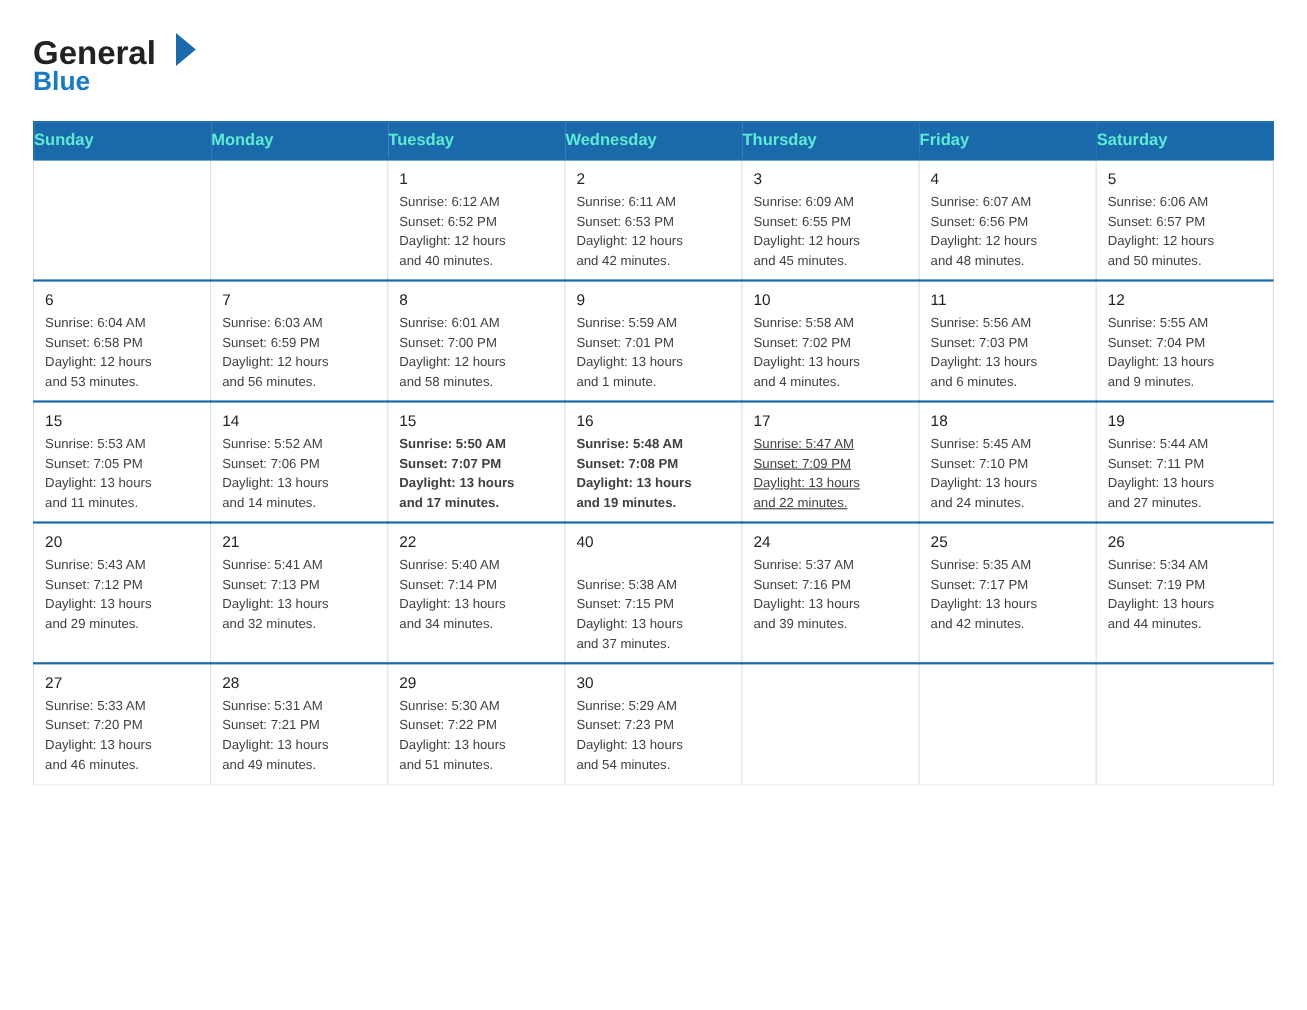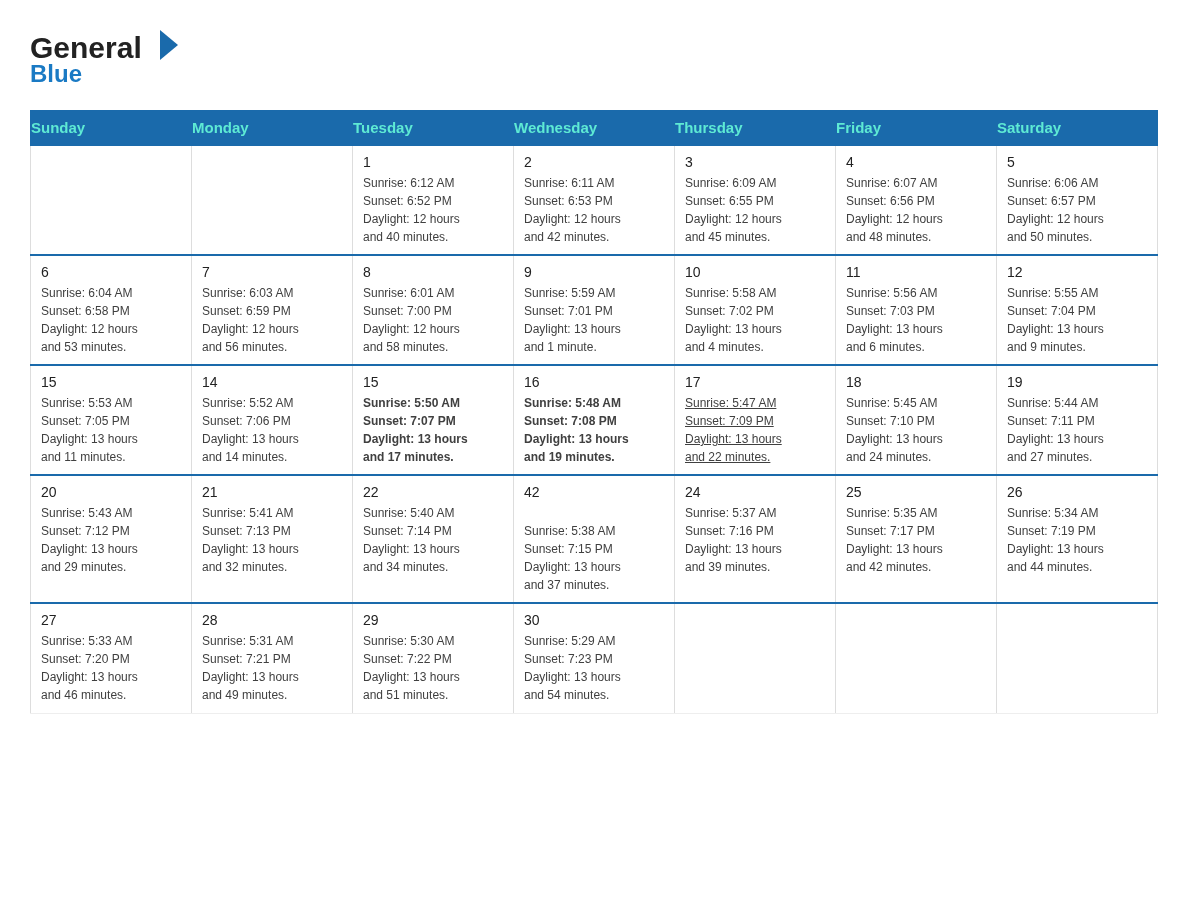--- a/index.html
+++ b/index.html
@@ -266,21 +266,21 @@
 and 32 minutes.</div>
         </td>
         <td>
           <span class="day-number">22</span>
           <div class="day-info" style="white-space: pre-line;">Sunrise: 5:40 AM
 Sunset: 7:14 PM
 Daylight: 13 hours
 and 34 minutes.</div>
         </td>
         <td>
-          <span class="day-number">42</span>
+          <span class="day-number">40</span>
           <div class="day-info" style="white-space: pre-line; margin-top: 22px;">Sunrise: 5:38 AM
 Sunset: 7:15 PM
 Daylight: 13 hours
 and 37 minutes.</div>
         </td>
         <td>
           <span class="day-number">24</span>
           <div class="day-info" style="white-space: pre-line;">Sunrise: 5:37 AM
 Sunset: 7:16 PM
 Daylight: 13 hours

